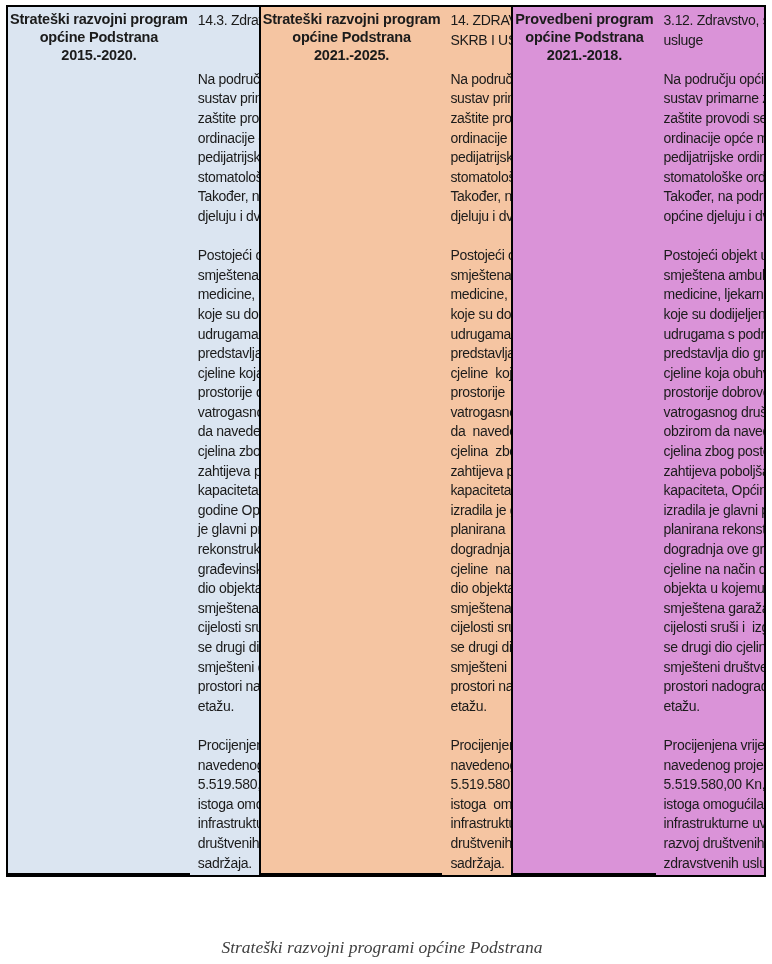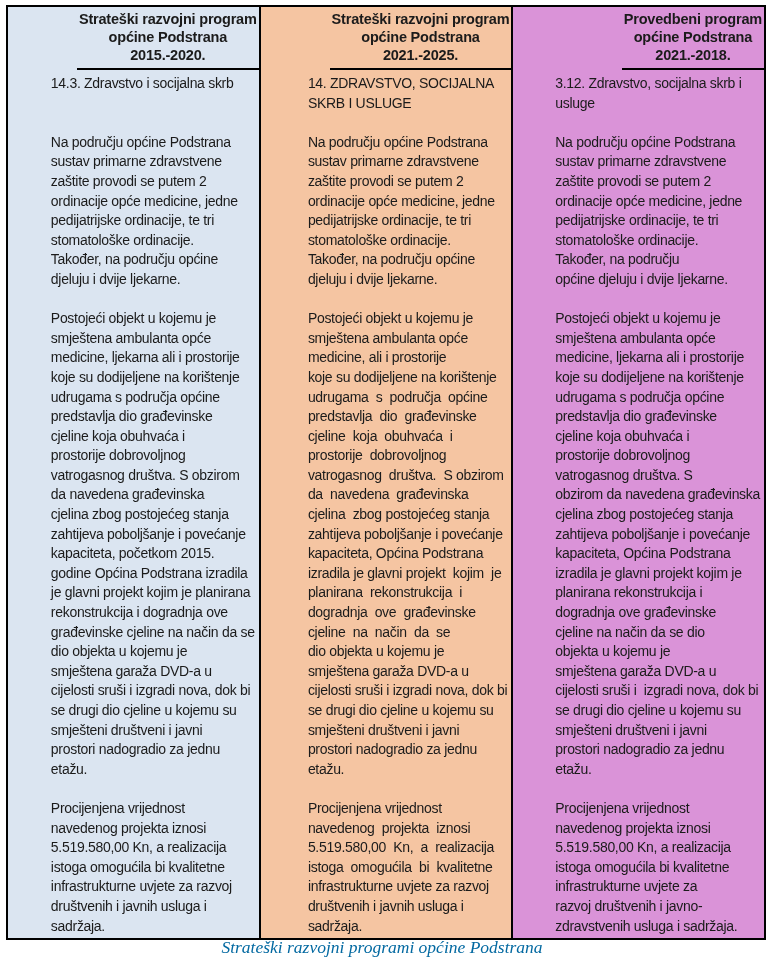--- a/index.html
+++ b/index.html
@@ -8,42 +8,42 @@
     font-family:"Liberation Sans",sans-serif;color:#1b1b1b;
     position:relative;overflow:hidden;
   }
   .table{
     position:absolute;left:6px;top:5px;width:760px;
     display:flex;border:2px solid #000;box-sizing:border-box;
     background:#fff;
   }
   .col{
     flex:1 1 0;min-width:0;box-sizing:border-box;
-    display:flex;flex-direction:column;align-items:flex-end;
+    display:flex;flex-direction:row;
   }
   .col + .col{border-left:2px solid #000;}
   .col-header{
     border-bottom:2px solid #000;
     text-align:center;font-weight:bold;
     font-size:14.5px;line-height:18px;letter-spacing:-0.2px;
     padding:3px 2px 4px 2px;
     white-space:pre;overflow:hidden;
   }
   .col-body{
     flex:1;
     font-size:14px;line-height:19.6px;letter-spacing:-0.3px;
     padding:4px 4px 2px 8px;
     white-space:pre;overflow:hidden;
   }
   .caption{
     position:absolute;left:0;top:936px;width:764px;
     text-align:center;
     font-family:"Liberation Serif",serif;
     font-style:italic;font-weight:500;
-    font-size:17.5px;line-height:22px;color:#0369a1;
+    font-size:17.5px;line-height:22px;color:#404040;
   }
 </style>
 </head>
 <body>
 
 <div class="table">
 
   <div class="col" style="background-color: rgb(219, 229, 241);">
     <div class="col-header">Strateški razvojni program
 općine Podstrana

